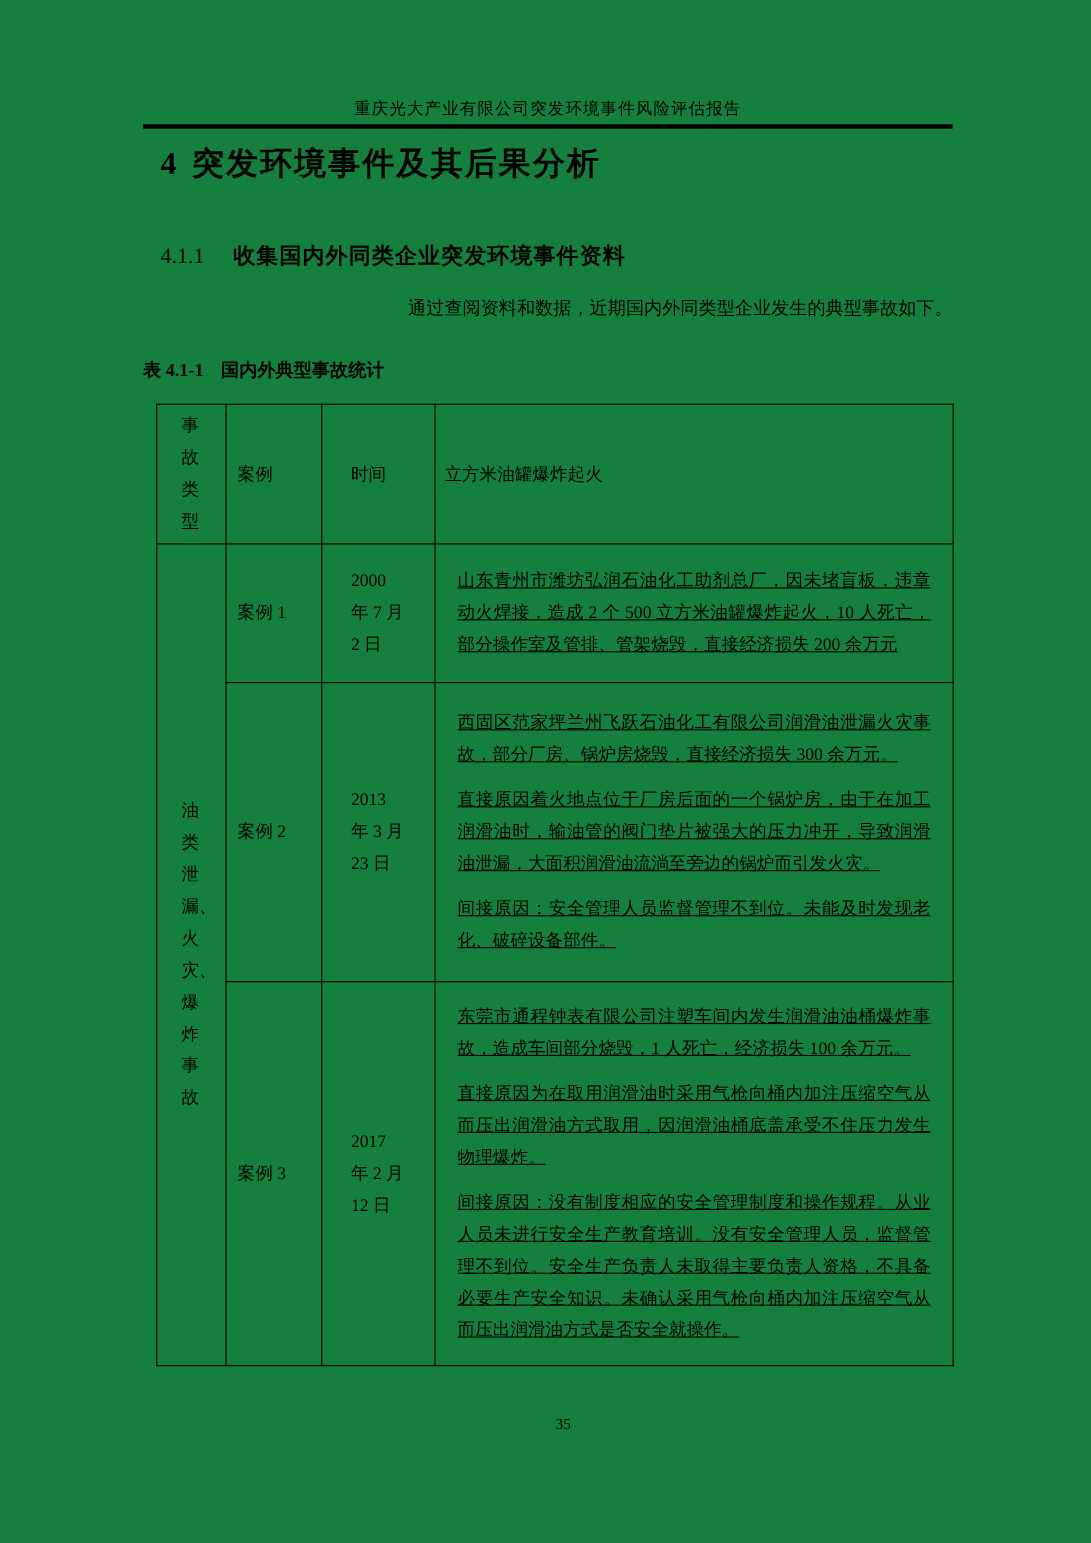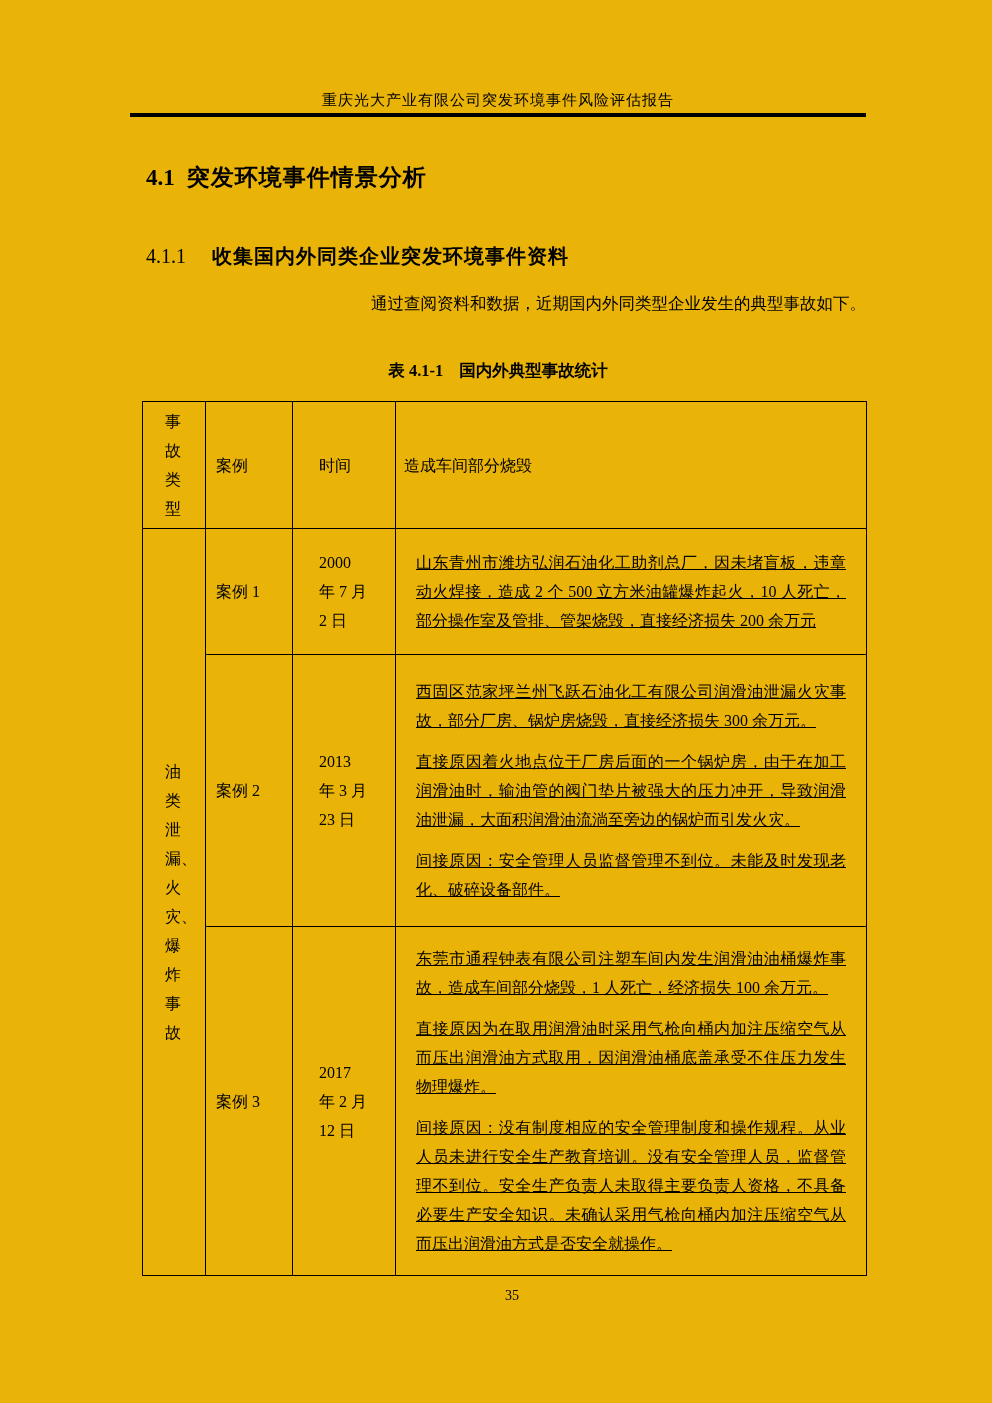--- a/index.html
+++ b/index.html
@@ -2,21 +2,21 @@
 <html><head>
 <meta charset="utf-8">
 <style>
   * { margin: 0; padding: 0; box-sizing: border-box; }
   html, body { background: #e8e8e8; }
   .page {
     position: relative;
     width: 992px;
     height: 1403px;
     margin: 0 auto;
-    background: #eab308;
+    background: #15803d;
     color: #000000;
     font-family: "Liberation Serif", "DejaVu Serif", serif;
     overflow: hidden;
   }
   .content {
     padding: 91px 126px 0 130px; 
   }
   .doc-header {
     text-align: center;
     font-size: 15px;
@@ -67,22 +67,22 @@
     letter-spacing: 0;
   }
   p.intro {
     margin: 22px 0 0 10px;
     text-indent: 2em;
     font-size: 16.5px;
     line-height: 24px;
     text-align: right;
   }
   .table-caption {
-    margin-top: 44px;
-    text-align: center;
+    margin-top: 34px;
+    text-align: left;
     font-weight: bold;
     font-size: 16.5px;
     font-family: "Liberation Sans", "DejaVu Sans", sans-serif;
   }
   .table-caption .cap-label {
     font-family: "Liberation Serif", "DejaVu Serif", serif;
     margin-right: 16px;
   }
   table.accidents {
     margin: 19px 0 0 12px;
@@ -136,36 +136,36 @@
 </style>
 </head>
 <body>
 
 <div class="page">
   <div class="content">
 
     <div class="doc-header">重庆光大产业有限公司突发环境事件风险评估报告</div>
     <hr class="header-rule">
 
+    <h1 class="title"><span class="num">4</span><span>突发环境事件及其后果分析</span></h1>
 
-    <h2 class="section"><span class="num">4.1</span><span>突发环境事件情景分析</span></h2>
 
     <h3 class="subsection"><span class="num">4.1.1</span><span>收集国内外同类企业突发环境事件资料</span></h3>
 
     <p class="intro">通过查阅资料和数据，近期国内外同类型企业发生的典型事故如下。</p>
 
     <div class="table-caption"><span class="cap-label">表 4.1-1</span><span>国内外典型事故统计</span></div>
 
     <table class="accidents">
       <tbody>
           <tr>
         <th class="col-type">事故类型</th>
         <th class="col-case">案例</th>
         <th class="col-time">时间</th>
-        <th class="col-desc">造成车间部分烧毁</th>
+        <th class="col-desc">立方米油罐爆炸起火</th>
       </tr>
       <tr class="row-1">
         <td class="cell-category" rowspan="3">油类泄漏、火灾、爆炸事故</td>
         <td class="cell-case">案例 1</td>
         <td class="cell-time">2000 年 7 月 2 日</td>
         <td class="cell-desc">
           <p>山东青州市潍坊弘润石油化工助剂总厂，因未堵盲板，违章动火焊接，造成 2 个 500 立方米油罐爆炸起火，10 人死亡，部分操作室及管排、管架烧毁，直接经济损失 200 余万元</p>
         </td>
       </tr>
       <tr class="row-2">

